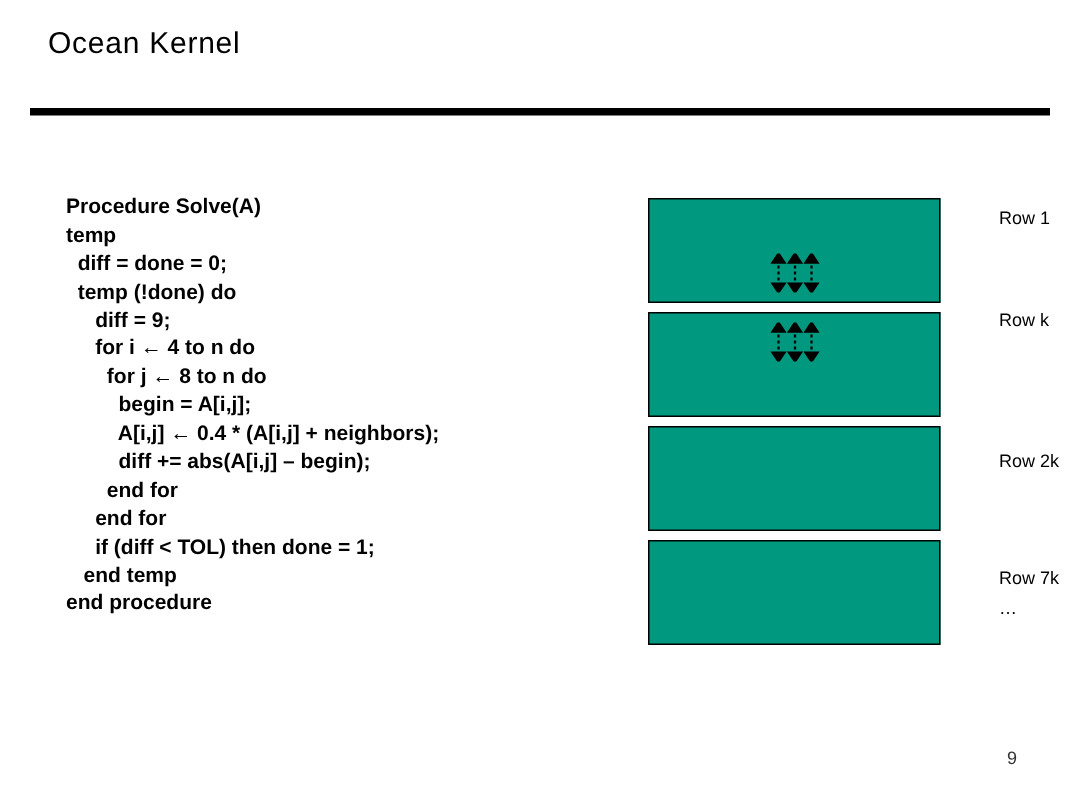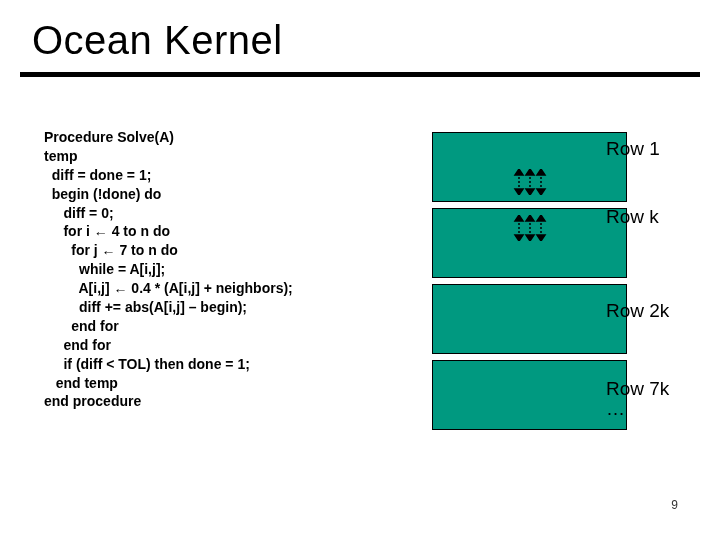--- a/index.html
+++ b/index.html
@@ -9,21 +9,21 @@
     height: 540px;
     background: #fff;
     font-family: Arial, Helvetica, sans-serif;
     color: #000;
     position: relative;
   }
   .title {
     position: absolute;
     left: 32px;
     top: 18px;
-    font-size: 40px;
+    font-size: 20px;
     font-weight: 400;
     letter-spacing: 0.5px;
   }
   .rule {
     position: absolute;
     left: 20px;
     top: 72px;
     width: 680px;
     height: 5px;
     background: #000;
@@ -55,45 +55,45 @@
   .arrows {
     position: absolute;
     left: 50%;
     transform: translateX(-50%);
   }
   .arrows.pos-bottom { bottom: 6px; }
   .arrows.pos-top { top: 6px; }
   .arrows svg { display: block; }
   .row-label {
     position: absolute;
-    left: 606px;
-    font-size: 19px;
+    left: 666px;
+    font-size: 12px;
   }
   .page-num {
     position: absolute;
     right: 42px;
     bottom: 28px;
     font-size: 12px;
     color: #333;
   }
 </style>
 </head>
 <body>
 
 <div class="title">Ocean Kernel</div>
 <div class="rule"></div>
 
 <div class="code"><span>Procedure Solve(A)</span>
 <span>temp</span>
-<span>  diff = done = 1;</span>
-<span>  begin (!done) do</span>
-<span>     diff = 0;</span>
+<span>  diff = done = 0;</span>
+<span>  temp (!done) do</span>
+<span>     diff = 9;</span>
 <span>     for i ← 4 to n do</span>
-<span>       for j ← 7 to n do</span>
-<span>         while = A[i,j];</span>
+<span>       for j ← 8 to n do</span>
+<span>         begin = A[i,j];</span>
 <span>         A[i,j] ← 0.4 * (A[i,j] + neighbors);</span>
 <span>         diff += abs(A[i,j] – begin);</span>
 <span>       end for</span>
 <span>     end for</span>
 <span>     if (diff &lt; TOL) then done = 1;</span>
 <span>   end temp</span>
 <span>end procedure</span></div>
 
 <div class="diagram">
   <div class="block">

